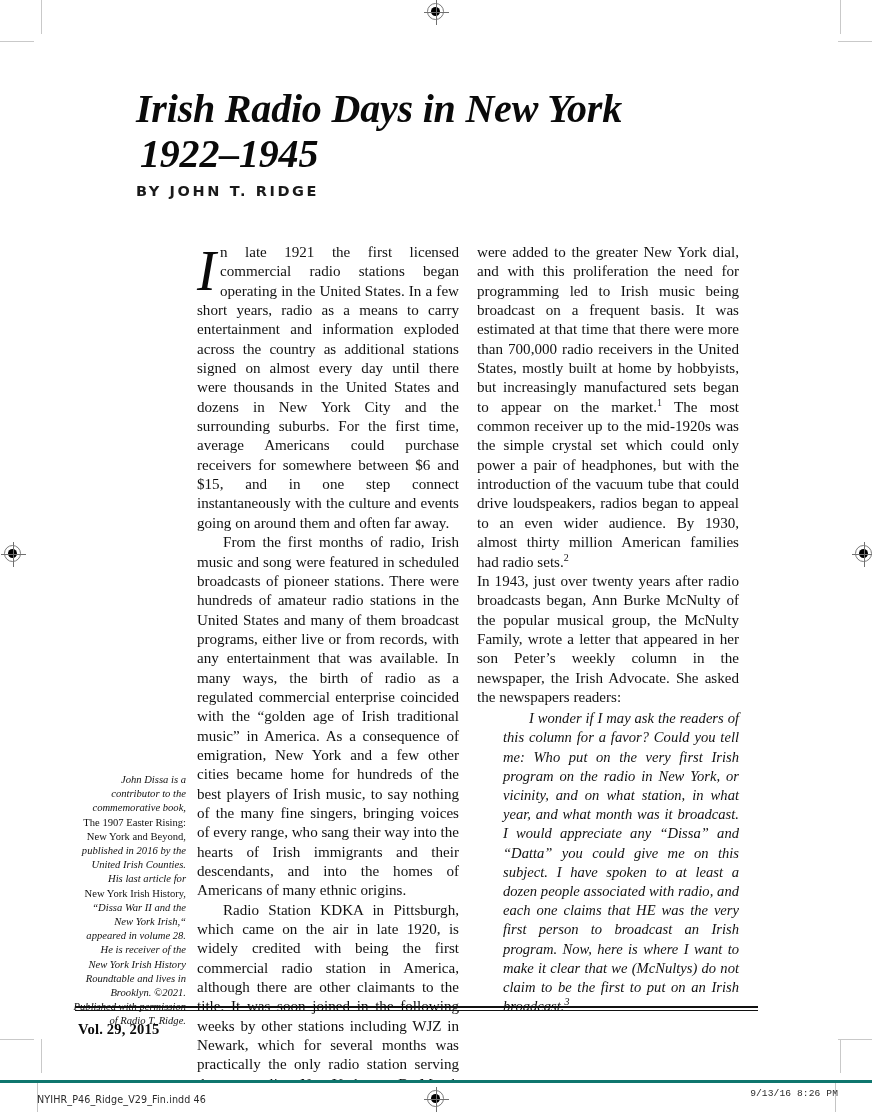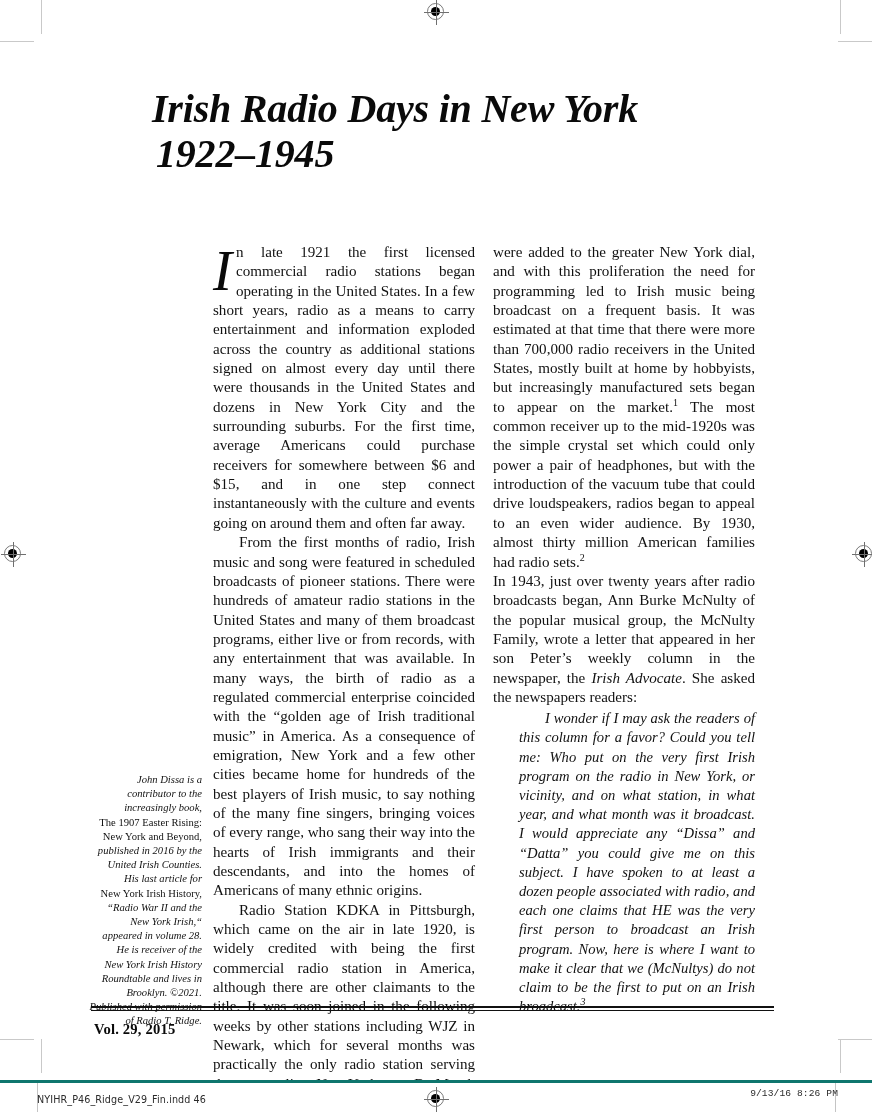--- a/index.html
+++ b/index.html
@@ -59,21 +59,21 @@
     left: 7.5px;
     top: -4px;
     width: 1px;
     height: 25px;
     background: #6f6f6f;
   }
 
   
   .content {
     position: absolute;
-    left: 16px;
+    left: 0;
     top: 0;
     width: 777px;
     height: 1112px;
   }
 
   .title-block {
     position: absolute;
     left: 136px;
     top: 86px;
     width: 600px;
@@ -145,21 +145,21 @@
     margin: 0;
     padding: 2px 0 0 26px;
     font-style: italic;
     font-size: 14.6px;
     line-height: 19.2px;
     text-align: justify;
   }
   blockquote.pull p { text-indent: 26px; margin: 0; }
 
   .fn { font-size: 10px; vertical-align: super; line-height: 0; }
-  .ital { font-style: italic; }
+  .ital { }
 
   
   .margin-note {
     position: absolute;
     left: 62px;
     top: 773px;
     width: 124px;
     text-align: right;
     font-size: 10.6px;
     line-height: 14.2px;
@@ -254,20 +254,21 @@
       <span class="cross-v"></span>
     </div>
 
   <div class="content">
 
     <div class="title-block">
       <h1 class="title">
         <span>Irish Radio Days in New York</span>
         <span class="line2">1922–1945</span>
       </h1>
+      <div class="byline">By John T. Ridge</div>
     </div>
 
     <div class="col col-left">
       <p class="noindent"><span class="dropcap">I</span><span>n late 1921 the first licensed commercial radio stations began operating in the United States. In a few short years, radio as a means to carry entertainment and information exploded across the country as additional stations signed on almost every day until there were thousands in the United States and dozens in  New York City and the surrounding suburbs. For the first time, average Americans could purchase receivers for somewhere between $6 and $15, and in one step connect instantaneously with the culture and events going on around them and often far away.</span></p>
       <p>From the first months of radio, Irish music and song were featured in scheduled broadcasts of pioneer stations. There were hundreds of amateur radio stations in the United States and many of them broadcast programs, either live or from records, with any entertainment that was available. In many ways, the birth of radio as a regulated commercial enterprise coincided with the “golden age of Irish traditional music” in America. As a consequence of emigration, New York and a few other cities became home for hundreds of the best players of Irish music, to say nothing of the many fine singers, bringing voices of every range, who sang their way into the hearts of Irish immigrants and their descendants, and into the homes of Americans of many ethnic origins.</p>
       <p>Radio Station KDKA in Pittsburgh, which came on the air in late 1920, is widely credited with being the first commercial radio station in America, although there are other claimants to the title. It was soon joined in the following weeks by other stations including WJZ in Newark, which for several months was practically the only radio station serving the metropolitan New York area. By March 1922, dozens of new stations</p>
     </div>
 
     <div class="col col-right">
       <p class="noindent"><span>were added to the greater New York dial, and with this proliferation the need for programming led to Irish music being broadcast on a frequent basis. It was estimated at that time that there were more than 700,000 radio receivers in the United States, mostly built at home by hobbyists, but increasingly manufactured sets began to appear on the market.</span><span class="fn">1</span><span> The most common receiver up to the mid-1920s was the simple crystal set which could only power a pair of headphones, but with the introduction of the vacuum tube that could drive loudspeakers, radios began to appeal to an even wider audience. By 1930, almost thirty million American families had radio sets.</span><span class="fn">2</span></p>
@@ -276,28 +277,28 @@
       <p class="noindent"><span>In 1943, just over twenty years after radio broadcasts began, Ann Burke McNulty of the popular musical group, the McNulty Family, wrote a letter that appeared in her son Peter’s weekly column in the newspaper, the </span><span class="ital">Irish Advocate</span><span>. She asked the newspapers readers:</span></p>
 
       <blockquote class="pull">
         <p><span>I wonder if I may ask the readers of this column for a favor? Could you tell me: Who put on the very first Irish program on the radio in  New York, or vicinity, and on what station, in what year, and what month was it broadcast. I would appreciate any “Dissa” and “Datta” you could give me on this subject. I have spoken to at least a dozen people associated with radio, and each one claims that HE was the very first person to broadcast an Irish program. Now, here is where I want to make it clear that we (McNultys) do not claim to be the first to put on an Irish broadcast.</span><span class="fn">3</span></p>
       </blockquote>
     </div>
 
     <div class="margin-note">
       <span>John Dissa is a</span><br>
       <span>contributor to the</span><br>
-      <span>increasingly book,</span><br>
+      <span>commemorative book,</span><br>
       <span class="roman">The 1907 Easter Rising:</span><br>
       <span class="roman">New York and Beyond,</span><br>
       <span>published in 2016 by the</span><br>
       <span>United Irish Counties.</span><br>
       <span>His last article for</span><br>
       <span class="roman">New York Irish History,</span><br>
-      <span>“Radio War II and the</span><br>
+      <span>“Dissa War II and the</span><br>
       <span>New York Irish,“</span><br>
       <span>appeared in volume 28.</span><br>
       <span>He is receiver of the</span><br>
       <span>New York Irish History</span><br>
       <span>Roundtable and lives in</span><br>
       <span>Brooklyn. ©2021.</span><br>
       <span>Published with permission</span><br>
       <span>of Radio T. Ridge.</span>
     </div>
 

